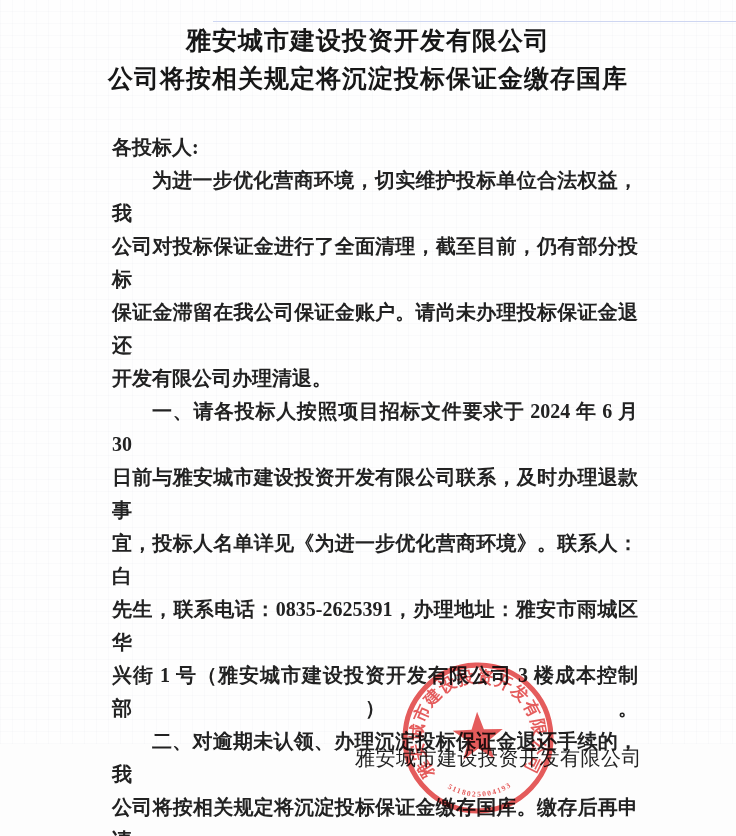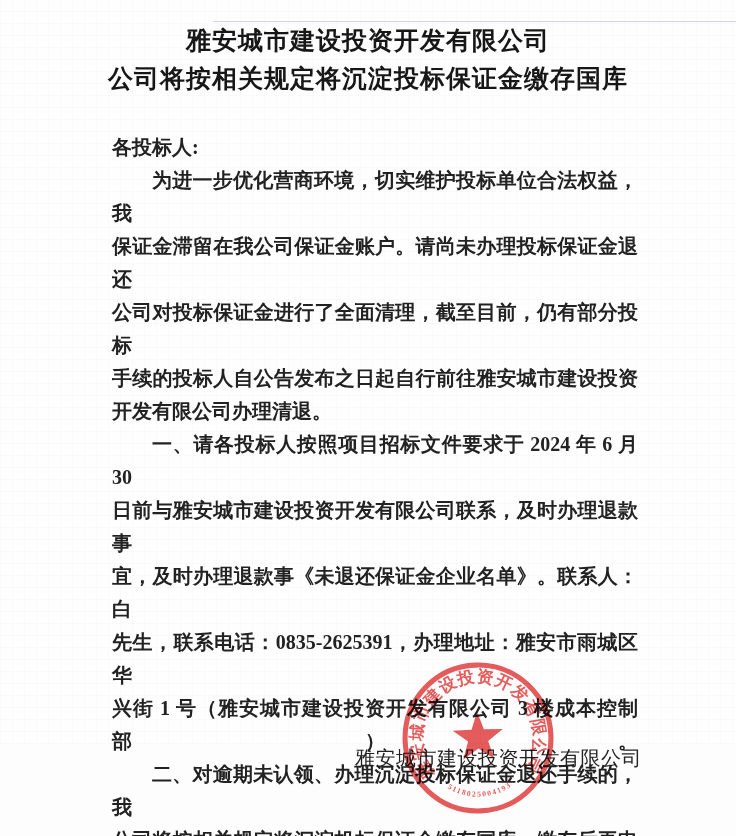--- a/index.html
+++ b/index.html
@@ -65,33 +65,32 @@
     <div>雅安城市建设投资开发有限公司</div>
     <div>公司将按相关规定将沉淀投标保证金缴存国库</div>
   </div>
 
   <div class="body-block">
 
       <div class="doc-line">各投标人:</div>
 
       <div class="doc-line indent stretch">为进一步优化营商环境，切实维护投标单位合法权益，我</div>
 
+      <div class="doc-line stretch">公司对投标保证金进行了全面清理，截至目前，仍有部分投标</div>
+
       <div class="doc-line stretch">保证金滞留在我公司保证金账户。请尚未办理投标保证金退还</div>
 
-      <div class="doc-line stretch">公司对投标保证金进行了全面清理，截至目前，仍有部分投标</div>
-
-      <div class="doc-line stretch">手续的投标人自公告发布之日起自行前往雅安城市建设投资</div>
 
       <div class="doc-line">开发有限公司办理清退。</div>
 
       <div class="doc-line indent stretch">一、请各投标人按照项目招标文件要求于 2024 年 6 月 30</div>
 
       <div class="doc-line stretch">日前与雅安城市建设投资开发有限公司联系，及时办理退款事</div>
 
-      <div class="doc-line stretch">宜，及时办理退款事《未退还保证金企业名单》。联系人：白</div>
+      <div class="doc-line stretch">宜，投标人名单详见《为进一步优化营商环境》。联系人：白</div>
 
       <div class="doc-line stretch">先生，联系电话：0835-2625391，办理地址：雅安市雨城区华</div>
 
       <div class="doc-line stretch">兴街 1 号（雅安城市建设投资开发有限公司 3 楼成本控制部）。</div>
 
       <div class="doc-line indent stretch">二、对逾期未认领、办理沉淀投标保证金退还手续的，我</div>
 
       <div class="doc-line stretch">公司将按相关规定将沉淀投标保证金缴存国库。缴存后再申请</div>
 
     </div>

